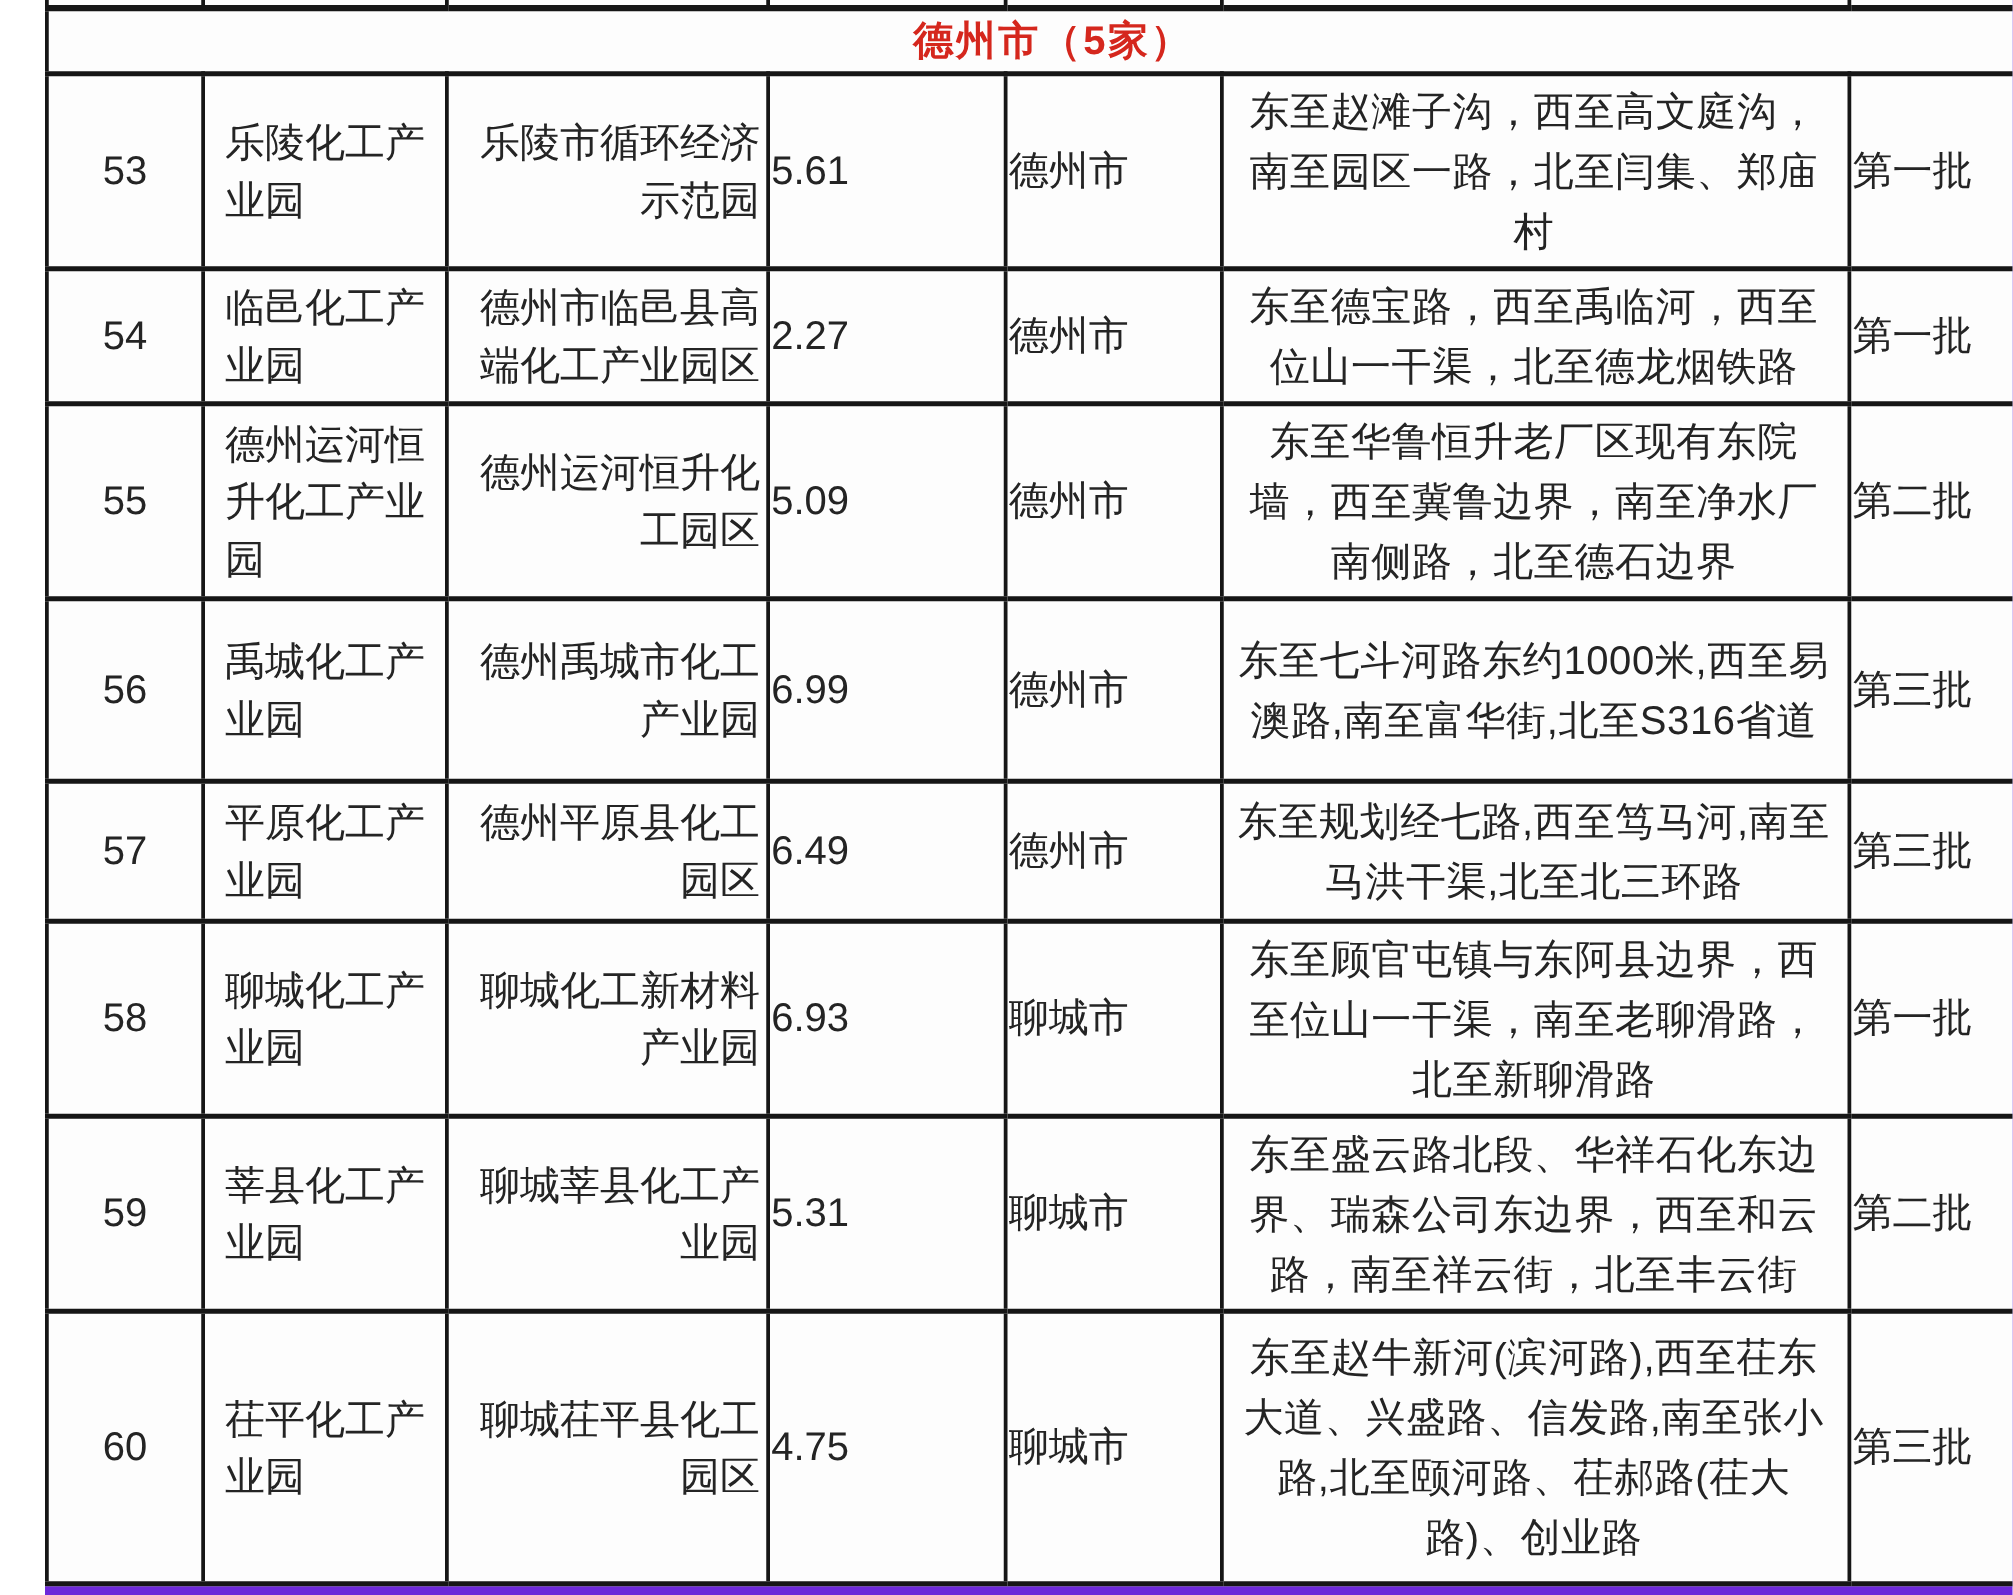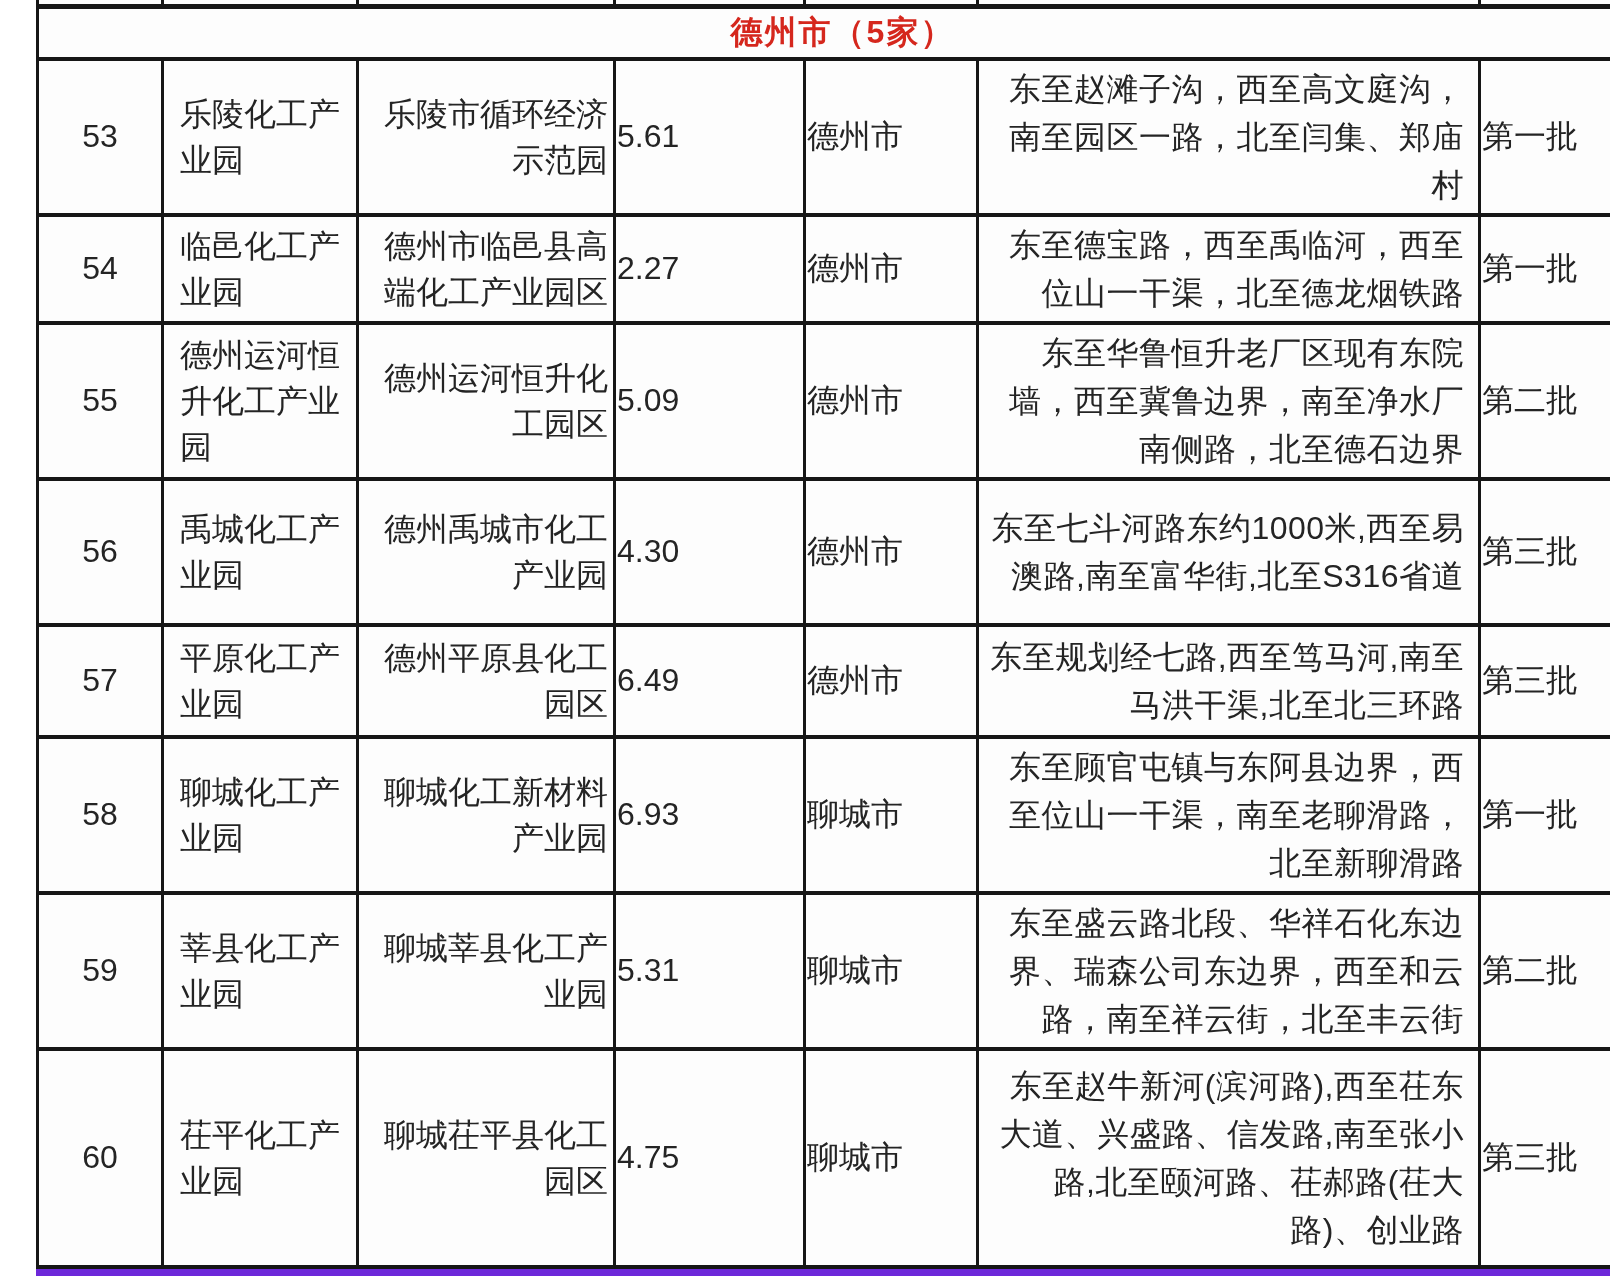--- a/index.html
+++ b/index.html
@@ -44,21 +44,21 @@
     font-size: 37px;
     font-weight: bold;
     letter-spacing: 2px;
     color: #d5271d;
   }
   td.c-no    { text-align: center; }
   td.c-park  { text-align: left; padding: 0 16px; line-height: 46px; }
   td.c-name  { text-align: right; padding: 0 5px; line-height: 46px; }
   td.c-area  { }
   td.c-city  { text-align: left; }
-  td.c-bound { text-align: right; padding: 4px 14px 4px 11px; line-height: 48px; letter-spacing: 0.5px; }
+  td.c-bound { text-align: center; padding: 4px 14px 4px 11px; line-height: 48px; letter-spacing: 0.5px; }
   td.c-batch { text-align: left; }
 </style>
 </head>
 <body>
 
 <div id="page">
   <table class="parks">
     <colgroup>
       <col style="width:125px">
       <col style="width:195px">
@@ -111,21 +111,21 @@
       <td class="c-area">5.09</td>
       <td class="c-city">德州市</td>
       <td class="c-bound">东至华鲁恒升老厂区现有东院墙，西至冀鲁边界，南至净水厂南侧路，北至德石边界</td>
       <td class="c-batch">第二批</td>
     </tr>
 
     <tr style="height:146px">
       <td class="c-no">56</td>
       <td class="c-park">禹城化工产业园</td>
       <td class="c-name">德州禹城市化工产业园</td>
-      <td class="c-area">4.30</td>
+      <td class="c-area">6.99</td>
       <td class="c-city">德州市</td>
       <td class="c-bound">东至七斗河路东约1000米,西至易澳路,南至富华街,北至S316省道</td>
       <td class="c-batch">第三批</td>
     </tr>
 
     <tr style="height:112px">
       <td class="c-no">57</td>
       <td class="c-park">平原化工产业园</td>
       <td class="c-name">德州平原县化工园区</td>
       <td class="c-area">6.49</td>

